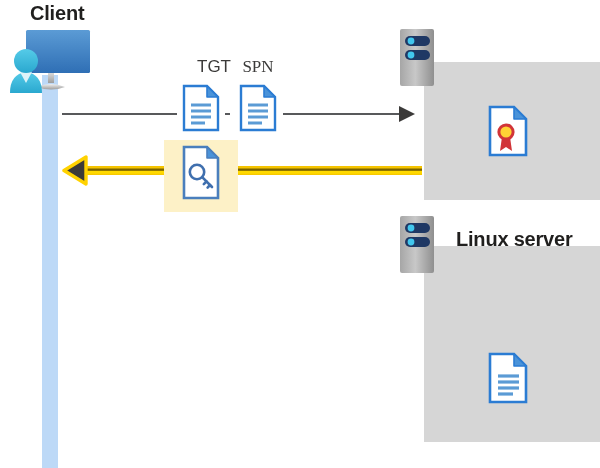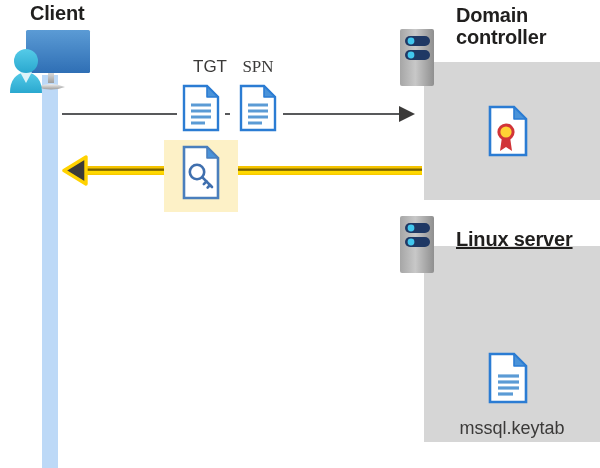--- a/index.html
+++ b/index.html
@@ -96,21 +96,21 @@
   <div class="abs black-line" style="left:62px;top:113px;width:115px;"></div>
   <div class="abs black-line" style="left:225px;top:113px;width:5px;"></div>
   <div class="abs black-line" style="left:283px;top:113px;width:118px;"></div>
 
   <div class="abs" style="left:398px;top:105px;width:20px;height:18px;">
     <svg width="20" height="18" viewBox="0 0 20 18" class="arrow-svg">
       <path d="M1 1 L17 9 L1 17 Z" fill="#3b3a39"></path>
     </svg>
   </div>
 
-  <div class="abs doc-label" style="left:177px;top:57px;width:50px;text-align:right;">TGT</div>
+  <div class="abs doc-label" style="left:189px;top:57px;width:50px;text-align:center;">TGT</div>
   <div class="abs" style="left:181px;top:84px;width:40px;height:48px;">
     <svg width="40" height="48" viewBox="0 0 40 48" class="arrow-svg">
       <path d="M3 2 H26 L37 13 V46 H3 Z" fill="#ffffff" stroke="#2b7cd3" stroke-width="2.4"></path>
       <path d="M26 2 L37 13 H26 Z" fill="#4a93d9" stroke="#2b7cd3" stroke-width="1.6" stroke-linejoin="round"></path>
       <g stroke="#5b9bd5" stroke-width="3" stroke-linecap="butt">
         <line x1="10" y1="21" x2="30" y2="21"></line>
         <line x1="10" y1="27" x2="30" y2="27"></line>
         <line x1="10" y1="33" x2="30" y2="33"></line>
         <line x1="10" y1="39" x2="24" y2="39"></line>
       </g>
@@ -152,24 +152,20 @@
         <circle cx="16" cy="27" r="7.2"></circle>
         <path d="M21.2 32.2 L31 42"></path>
         <path d="M25.5 36.5 L22.8 39.2"></path>
         <path d="M29 40 L26.6 42.6"></path>
       </g>
     </svg>
   </div>
 
   <div class="abs gray-panel" style="left:424px;top:62px;width:176px;height:138px;"></div>
 
-  <div class="abs title-label" style="left:456px;top:4px;width:140px;">
-    <div>Domain</div>
-    <div>controller</div>
-  </div>
 
   <div class="abs" style="left:400px;top:29px;width:34px;height:57px;">
     <svg width="34" height="57" viewBox="0 0 34 57" class="arrow-svg">
       <defs>
         <linearGradient id="rackGrad1" x1="0" y1="0" x2="1" y2="0">
           <stop offset="0%" stop-color="#a6a6a6"></stop>
           <stop offset="45%" stop-color="#c8c8c8"></stop>
           <stop offset="100%" stop-color="#8f8f8f"></stop>
         </linearGradient>
       </defs>
@@ -186,21 +182,21 @@
       <path d="M3 2 H27 L39 14 V50 H3 Z" fill="#ffffff" stroke="#2b7cd3" stroke-width="2.6"></path>
       <path d="M27 2 L39 14 H27 Z" fill="#4a93d9" stroke="#2b7cd3" stroke-width="1.6" stroke-linejoin="round"></path>
       <path d="M15 32 L13 46 L19 42 L25 46 L23 32 Z" fill="#d13438"></path>
       <circle cx="19" cy="27" r="8.6" fill="#d13438"></circle>
       <circle cx="19" cy="27" r="5.6" fill="#ffd335"></circle>
     </svg>
   </div>
 
   <div class="abs gray-panel" style="left:424px;top:246px;width:176px;height:196px;"></div>
 
-  <div class="abs title-label" style="left:456px;top:228px;width:144px;text-decoration:underline;">Linux server</div>
+  <div class="abs title-label" style="left:456px;top:228px;width:144px;">Linux server</div>
 
   <div class="abs" style="left:400px;top:216px;width:34px;height:57px;">
     <svg width="34" height="57" viewBox="0 0 34 57" class="arrow-svg">
       <defs>
         <linearGradient id="rackGrad2" x1="0" y1="0" x2="1" y2="0">
           <stop offset="0%" stop-color="#a6a6a6"></stop>
           <stop offset="45%" stop-color="#c8c8c8"></stop>
           <stop offset="100%" stop-color="#8f8f8f"></stop>
         </linearGradient>
       </defs>
@@ -219,15 +215,14 @@
       <path d="M27 2 L39 14 H27 Z" fill="#4a93d9" stroke="#2b7cd3" stroke-width="1.6" stroke-linejoin="round"></path>
       <g stroke="#5b9bd5" stroke-width="3.2" stroke-linecap="butt">
         <line x1="11" y1="24" x2="32" y2="24"></line>
         <line x1="11" y1="30" x2="32" y2="30"></line>
         <line x1="11" y1="36" x2="32" y2="36"></line>
         <line x1="11" y1="42" x2="26" y2="42"></line>
       </g>
     </svg>
   </div>
 
-  <div class="abs file-label" style="left:430px;top:418px;width:164px;">mssql.keytab</div>
 
 </div>
 
 </body></html>

